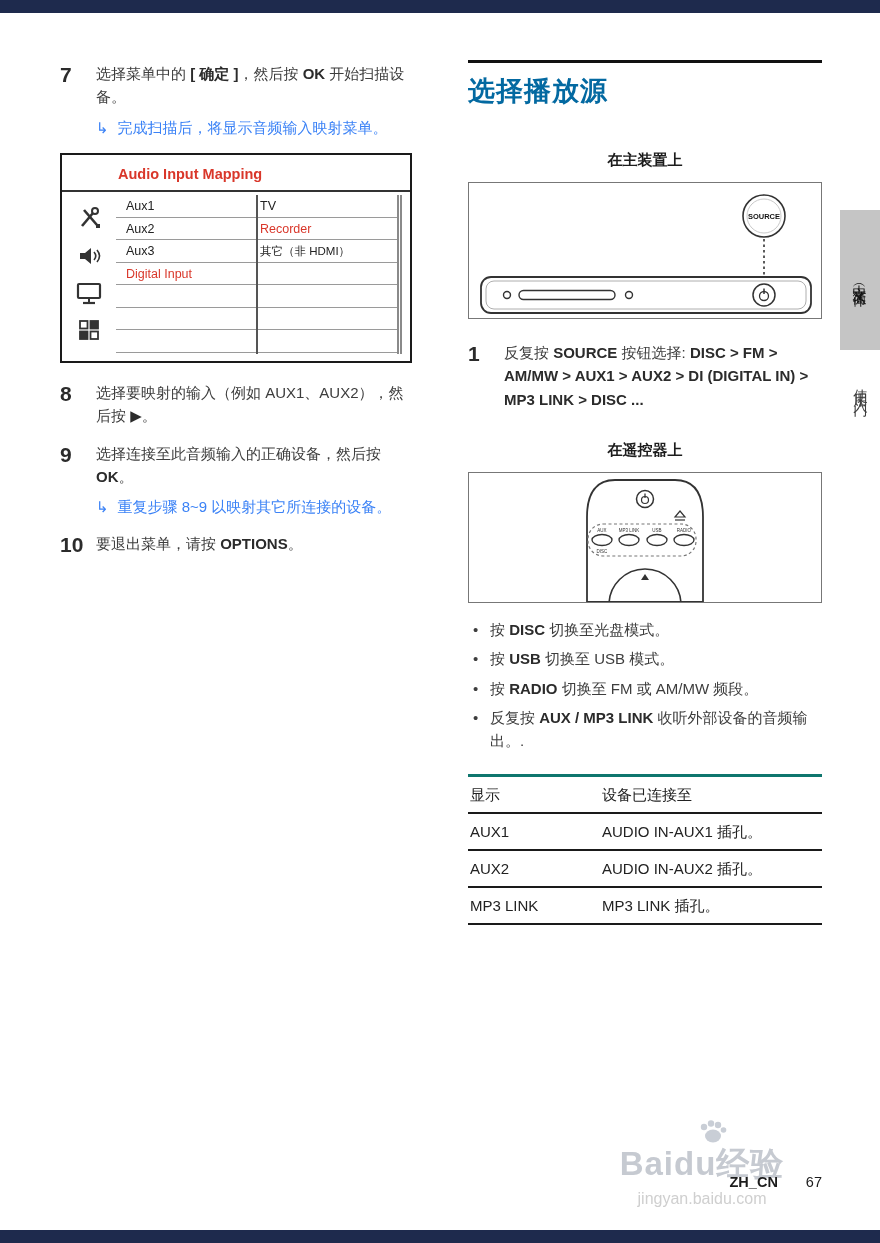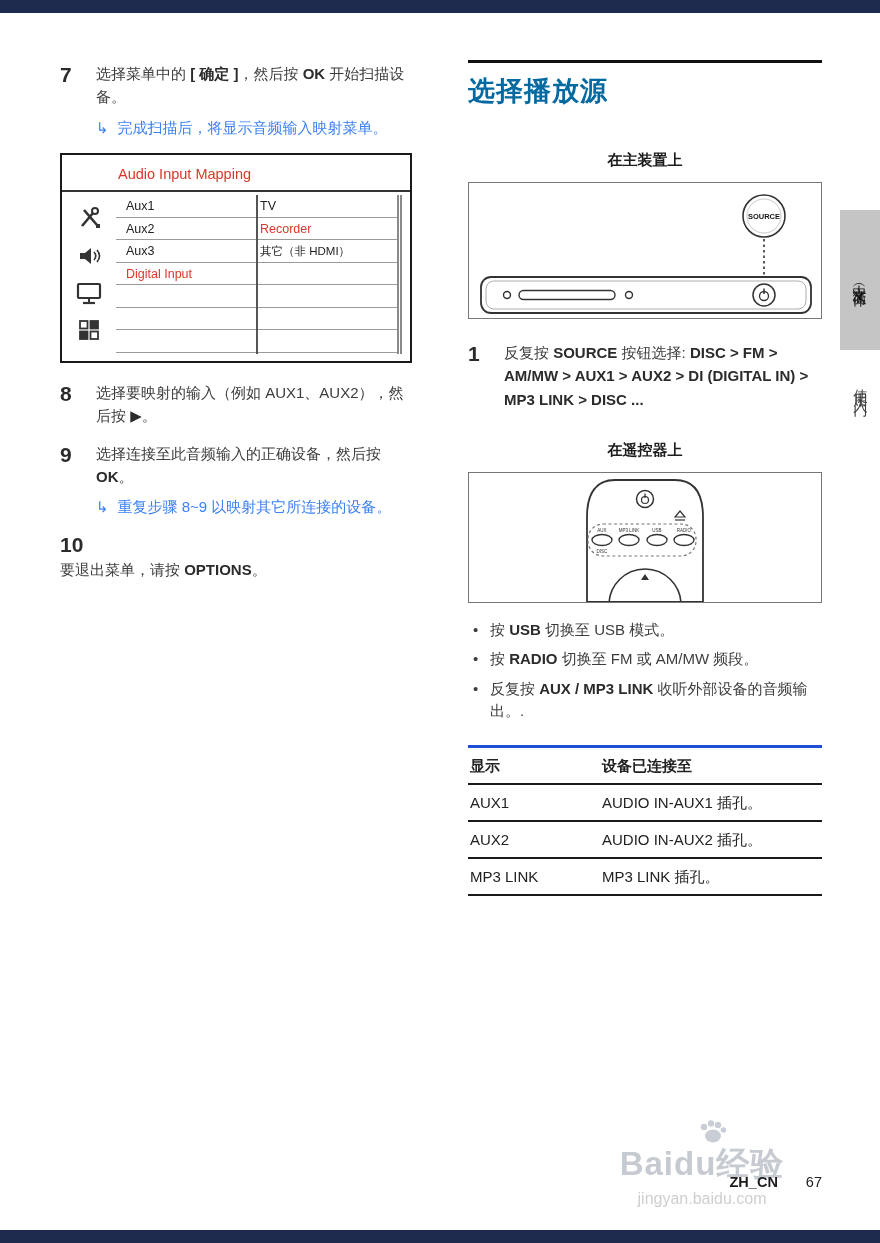--- a/index.html
+++ b/index.html
@@ -13,25 +13,25 @@
 
   
   .col-left { position:absolute; left:60px; top:62px; width:352px; }
   .step { display:flex; }
   .step-num { width:36px; flex:none; font-size:21px; font-weight:bold; color:#2b2b2b; line-height:1.25; }
   .step-body { flex:1; }
   .step-text { margin:0; font-size:15px; line-height:1.55; color:#3d3d3d; }
   .b { font-weight:bold; color:#2b2b2b; }
   .substep { display:flex; margin-top:8px; font-size:15px; line-height:1.5; color:#3b82f6; }
   .substep::before { content:"\21B3"; margin-right:9px; flex:none; }
-  .mt14{margin-top:14px;} .mt18{margin-top:18px;} .mt13{margin-top:13px;flex-direction:column;}
+  .mt14{margin-top:14px;} .mt18{margin-top:18px;} .mt13{margin-top:13px;}
 
   
   .screen-box { margin-top:14px; width:352px; height:210px; border:2px solid #1a1a1a; background:#fff; }
-  .screen-title { color:#d9372a; font-weight:normal; font-size:14.5px; padding:11px 0 8px 56px; border-bottom:2px solid #333; }
+  .screen-title { color:#d9372a; font-weight:bold; font-size:14.5px; padding:11px 0 8px 56px; border-bottom:2px solid #333; }
   .screen-body { display:flex; height:167px; }
   .screen-icons { width:54px; flex:none; display:flex; flex-direction:column; align-items:center; justify-content:space-evenly; padding:4px 0; }
   .screen-table { flex:1; display:flex; margin:3px 8px 5px 0; border-right:5px double #8a8a8a; }
   .col-inputs { width:142px; flex:none; border-right:2px solid #555; }
   .col-devices { flex:1; }
   .cell { height:22.5px; line-height:22.5px; font-size:12.5px; border-bottom:1px solid #9a9a9a; padding-left:10px; color:#222; white-space:nowrap; overflow:hidden; }
   .col-devices .cell { padding-left:2px; }
   .red { color:#d9372a; }
   .cell.small { font-size:11.5px; }
 
@@ -40,21 +40,21 @@
   .section-title { margin:0; border-top:3px solid #111; padding-top:10px; font-size:27px; font-weight:bold; color:#0369a1; letter-spacing:1px; }
   .subhead { margin:42px 0 12px 0; font-size:15px; font-weight:bold; color:#1c1c1c;text-align:center; }
   .subhead.second { margin-top:30px; }
   .figure { width:354px; border:1px solid #777; background:#fff; overflow:hidden; }
   .figure svg { display:block; }
   .step-right { margin-top:22px; }
   .bullets { margin-top:16px; }
   .bullet { position:relative; padding-left:22px; font-size:15px; line-height:1.5; margin-bottom:7px; color:#3d3d3d; }
   .bullet::before { content:"\2022"; position:absolute; left:5px; top:0; }
   .conn-table { width:100%; border-collapse:collapse; margin-top:22px; }
-  .conn-table th { border-top:3px solid #1d4ed8; border-bottom:2px solid #1a1a1a; font-weight:bold; }
+  .conn-table th { border-top:3px solid #0f766e; border-bottom:2px solid #1a1a1a; font-weight:normal; }
   .conn-table th, .conn-table td { text-align:left; font-size:15px; padding:7px 2px; color:#222; line-height:1.4; }
   .conn-table td { border-bottom:2px solid #1a1a1a; }
   .conn-table .c1 { width:132px; }
 
   
   .side-tab { position:absolute; left:840px; top:210px; width:40px; height:140px; background:#c5c5c5; display:flex; align-items:center; justify-content:center; }
   .side-tab span { writing-mode:vertical-rl; text-orientation:mixed; font-size:14px; color:#111; letter-spacing:2px; }
   .side-section { position:absolute; left:840px; top:378px; width:40px; display:flex; justify-content:center; }
   .side-section span { writing-mode:vertical-rl; text-orientation:mixed; font-size:14.5px; color:#3c3c3c; letter-spacing:4px; }
 
@@ -222,20 +222,21 @@
         <text x="133" y="80" font-size="4.5" text-anchor="middle" fill="#333">DISC</text>
 
         <rect x="119" y="51" width="108" height="32" rx="15" stroke="#777" stroke-width="1.2" stroke-dasharray="3 2.5" fill="none"></rect>
 
         <circle cx="176" cy="132" r="36" stroke="#333" stroke-width="1.6" fill="none"></circle>
         <polygon points="176,101 172,107 180,107" fill="#333"></polygon>
       </svg>
     </div>
 
     <div class="bullets">
+      <div class="bullet"><span>按 </span><span class="b">DISC</span><span> 切换至光盘模式。</span></div>
       <div class="bullet"><span>按 </span><span class="b">USB</span><span> 切换至 USB 模式。</span></div>
       <div class="bullet"><span>按 </span><span class="b">RADIO</span><span> 切换至 FM 或 AM/MW 频段。</span></div>
       <div class="bullet"><span>反复按 </span><span class="b">AUX / MP3 LINK</span><span> 收听外部设备的音频输出。.</span></div>
     </div>
 
     <table class="conn-table">
       <thead>
         <tr>
           <th class="c1">显示</th>
           <th>设备已连接至</th>

